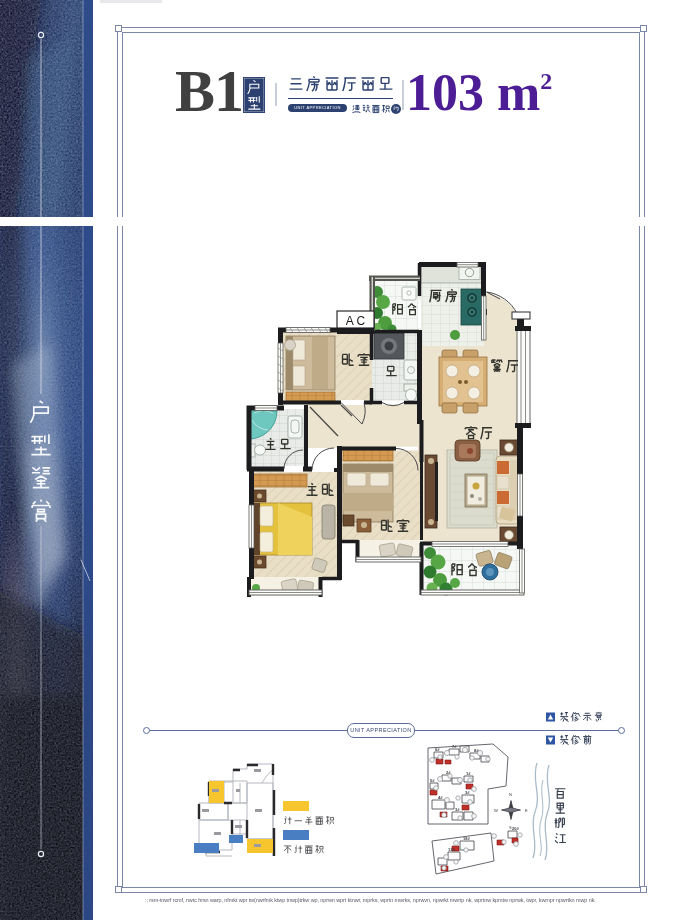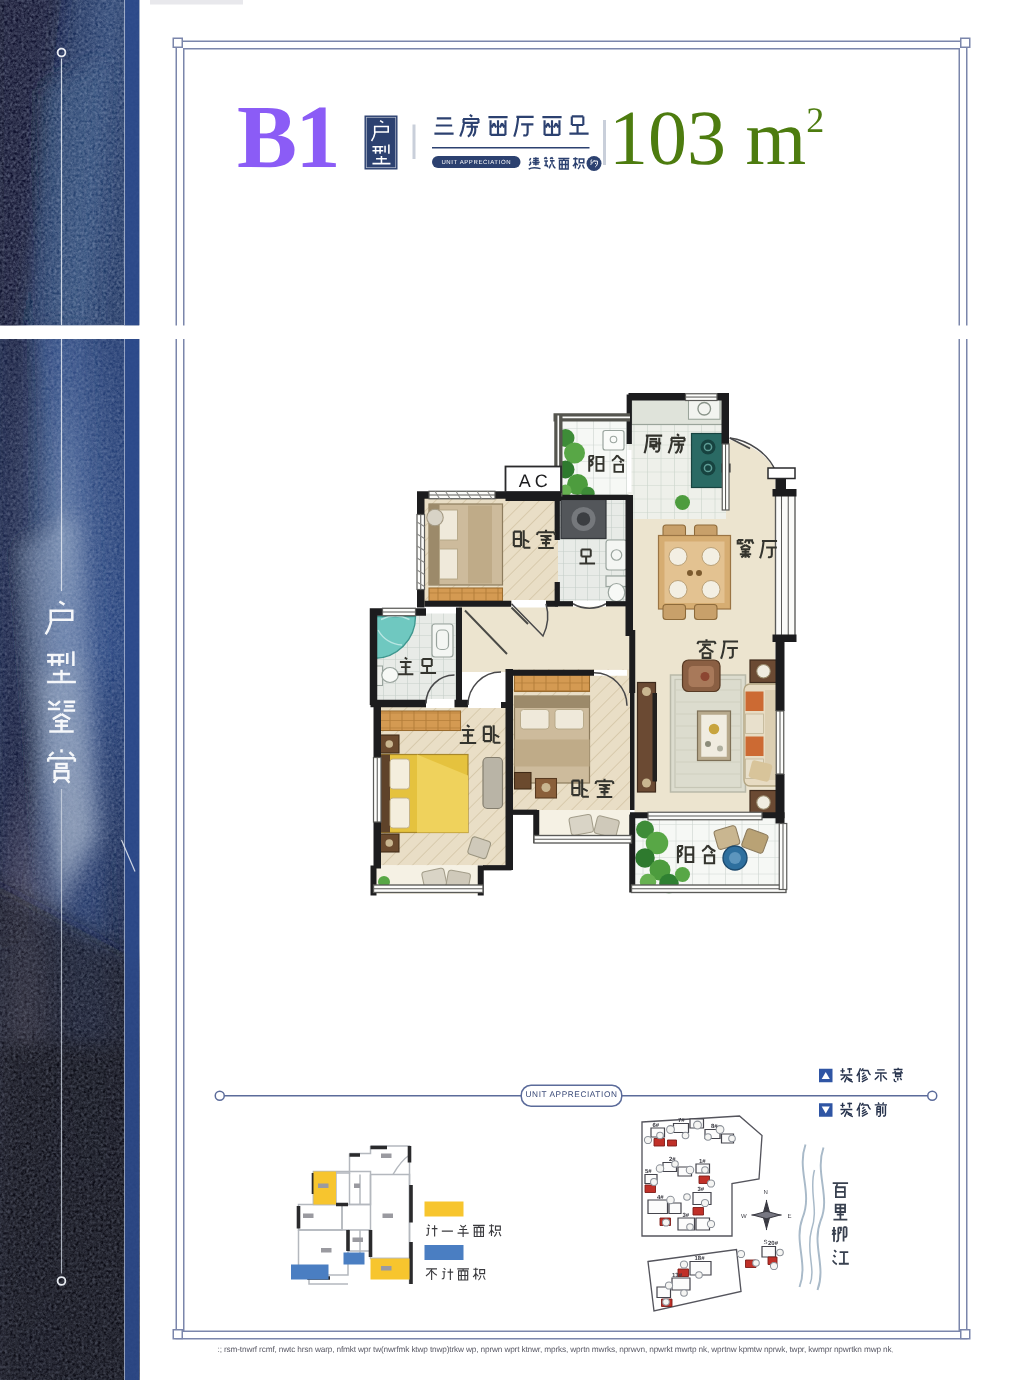--- a/index.html
+++ b/index.html
@@ -208,21 +208,21 @@
 
 <div class="abs" id="frame-inner" style="left:122px;top:32px;width:516px;height:854px;border:1px solid #7b86ab;"></div>
 
 <div class="abs" style="left:110px;top:217px;width:540px;height:9px;background:#fff;"></div>
 
 <div class="abs" style="left:115px;top:25px;width:5px;height:5px;border:1px solid #7b86ab;background:#fff;"></div>
 <div class="abs" style="left:640px;top:25px;width:5px;height:5px;border:1px solid #7b86ab;background:#fff;"></div>
 <div class="abs" style="left:115px;top:886px;width:5px;height:5px;border:1px solid #7b86ab;background:#fff;"></div>
 <div class="abs" style="left:640px;top:886px;width:5px;height:5px;border:1px solid #7b86ab;background:#fff;"></div>
 
-<div class="abs serif" style="left:158px;top:57px;font-size:60px;font-weight:bold;color:#8b5cf6;letter-spacing:-1px;">B1</div>
+<div class="abs serif" style="left:175px;top:57px;font-size:60px;font-weight:bold;color:#404040;letter-spacing:-1px;">B1</div>
 
 <div class="abs" id="htbox" style="left:243px;top:77px;width:22px;height:36px;background:#2c4170;">
 <svg width="22" height="36" viewBox="0 0 22 36" style="display:block;color:#fff">
 <g fill="none" stroke="#fff" stroke-width="7">
 <use href="#g-hu" transform="translate(3.8,2.8) scale(0.15)"></use>
 <use href="#g-xing" transform="translate(3.8,18.6) scale(0.15)"></use>
 </g>
 <rect x="1.2" y="1.2" width="19.6" height="33.6" fill="none" stroke="#fff" stroke-width="0.5" opacity="0.65"></rect>
 </svg>
   </div>
@@ -260,21 +260,21 @@
 <div class="abs" id="hyue" style="left:391px;top:103.5px;width:10px;height:10px;border-radius:50%;background:#2c4170;">
 <svg width="10" height="10" viewBox="0 0 10 10" style="display:block;color:#fff">
       <g fill="none" stroke="#fff" stroke-width="10">
         <use href="#g-yue" transform="translate(1.8,1.8) scale(0.065)"></use>
       </g>
     </svg>
   </div>
 
 <div class="abs" style="left:402px;top:80px;width:2px;height:30px;background:#c9cfda;"></div>
 
-<div class="abs serif" style="left:406px;top:63px;font-size:52px;font-weight:normal;color:#4d7c0f;">103 m<span style="font-size:24px;vertical-align:21px;">2</span></div>
+<div class="abs serif" style="left:406px;top:63px;font-size:52px;font-weight:bold;color:#4c1d95;">103 m<span style="font-size:24px;vertical-align:21px;">2</span></div>
 
 <svg class="abs" id="plan" style="left:240px;top:250px" width="300" height="360" viewBox="240 250 300 360">
 <defs>
 <pattern id="hatch" width="7" height="7" patternUnits="userSpaceOnUse" patternTransform="rotate(45)">
         <rect width="7" height="7" fill="#e9dec6"></rect>
         <line x1="0" y1="0" x2="0" y2="7" stroke="#d3c4a4" stroke-width="1"></line>
       </pattern>
 <pattern id="tileK" width="9" height="9" patternUnits="userSpaceOnUse">
         <rect width="9" height="9" fill="#eef0ea"></rect>
         <path d="M9 0 V9 H0" fill="none" stroke="#ccd6cc" stroke-width="0.8"></path>

